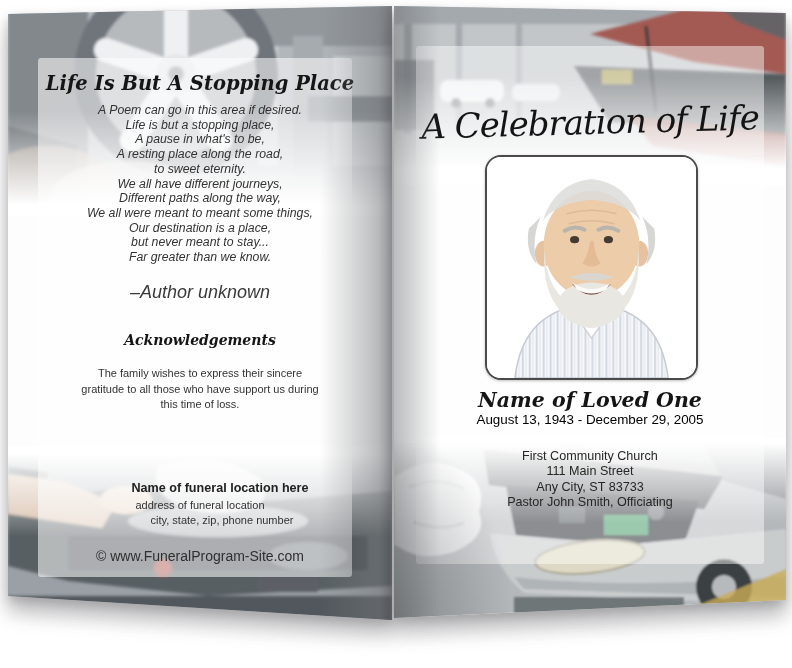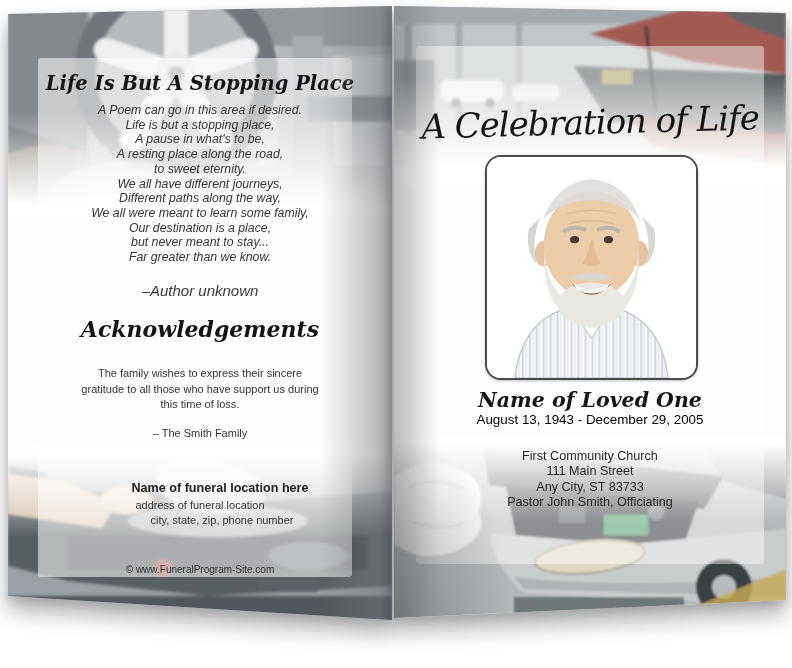--- a/index.html
+++ b/index.html
@@ -88,43 +88,42 @@
       <div class="txt serif-title" style="top:66px;font-size:19.5px;">Life Is But A Stopping Place</div>
 
       <div class="txt poem" style="top:97px;">
         <div>A Poem can go in this area if desired.</div>
         <div>Life is but a stopping place,</div>
         <div>A pause in what's to be,</div>
         <div>A resting place along the road,</div>
         <div>to sweet eternity.</div>
         <div>We all have different journeys,</div>
         <div>Different paths along the way,</div>
-        <div>We all were meant to learn some family,</div>
+        <div>We all were meant to meant some things,</div>
         <div>Our destination is a place,</div>
         <div>but never meant to stay...</div>
         <div>Far greater than we know.</div>
       </div>
 
-      <div class="txt" style="top:276px;font-size:15px;font-style:italic;color:#3a3a3a;">–Author unknown</div>
-
-      <div class="txt serif-title" style="top:310px;font-size:22px;">Acknowledgements</div>
+      <div class="txt" style="top:276px;font-size:18px;font-style:italic;color:#3a3a3a;">–Author unknown</div>
+
+      <div class="txt serif-title" style="top:326px;font-size:14px;">Acknowledgements</div>
 
       <div class="txt small" style="top:360px;">
         <div>The family wishes to express their sincere</div>
         <div>gratitude to all those who have support us during</div>
         <div>this time of loss.</div>
       </div>
 
-      <div class="txt small" style="top:420px;">– The Smith Family</div>
 
       <div class="txt" style="top:475px;font-size:12.6px;font-weight:bold;color:#222;padding-left:40px;">Name of funeral location here</div>
       <div class="txt small" style="top:492px;">address of funeral location</div>
       <div class="txt small" style="top:507px;padding-left:44px;">city, state, zip, phone number</div>
 
-      <div class="txt" style="top:558px;font-size:10px;color:#2f2f2f;text-align:center;">© www.FuneralProgram-Site.com</div>
+      <div class="txt" style="top:542px;font-size:14px;color:#2f2f2f;text-align:center;">© www.FuneralProgram-Site.com</div>
 
       <div class="fold-shade" style="right:0;width:72px;background:linear-gradient(to right,rgba(120,123,126,0),rgba(118,121,124,.5) 82%,rgba(96,99,102,.6));"></div>
     </div>
   </div>
 
   <div class="page-wrap" style="left:394px;top:0;">
     <div class="page" style="width:392px;height:622px;clip-path:polygon(0 6px,392px 13px,392px 600px,0 618px);">
 
       <svg class="layer" style="left:0;top:0;" width="392" height="178" viewBox="0 0 392 178">
         <defs>

